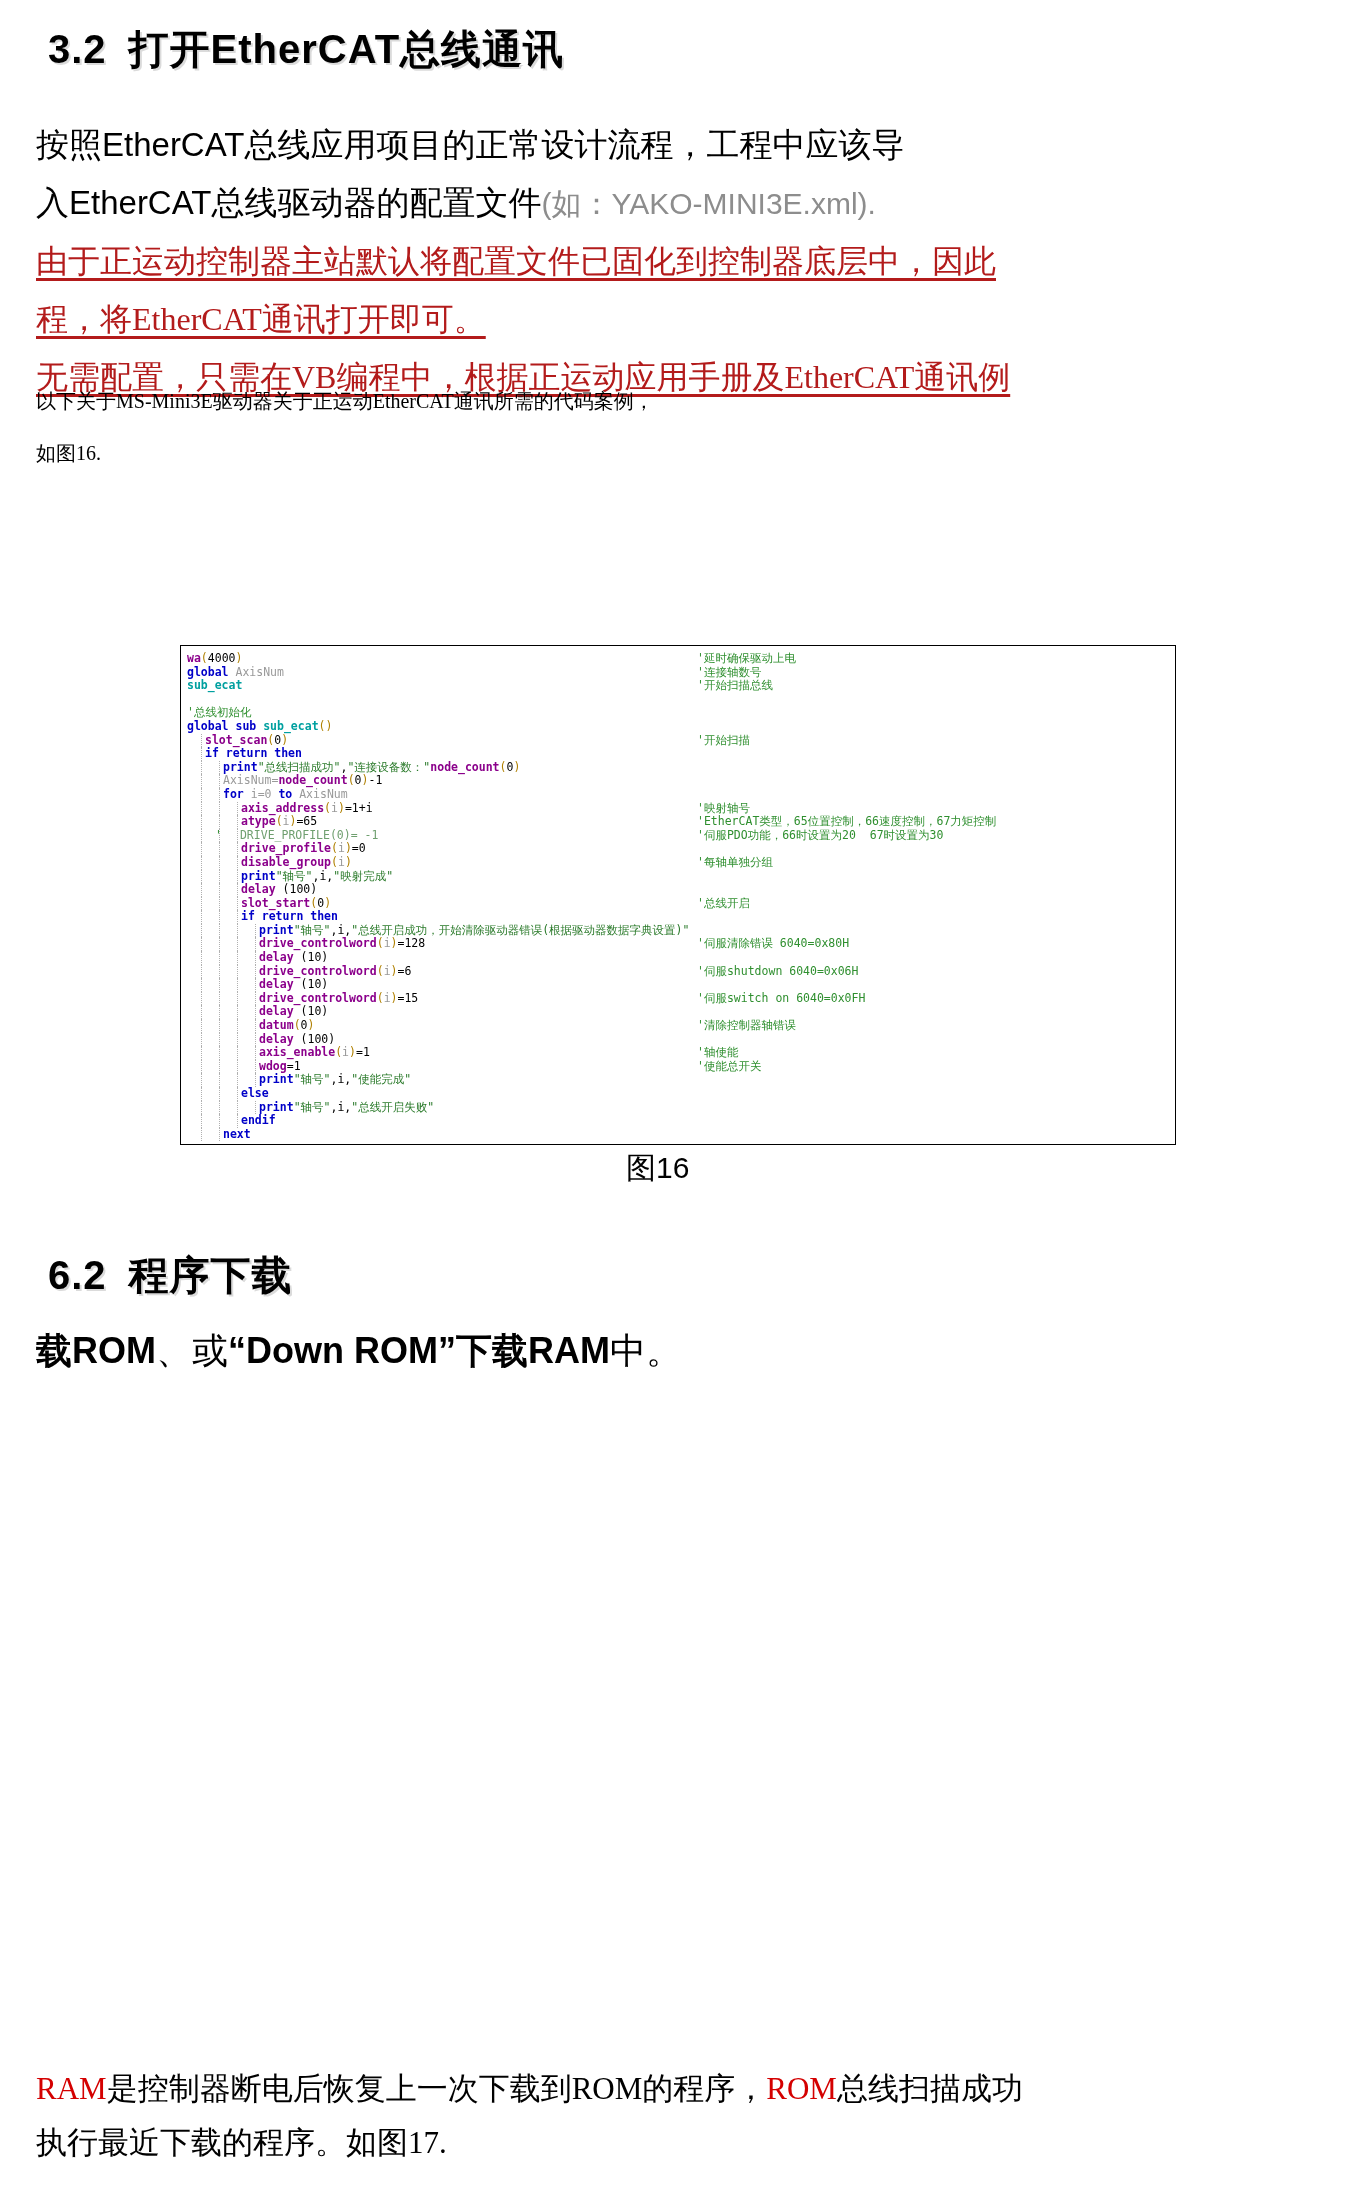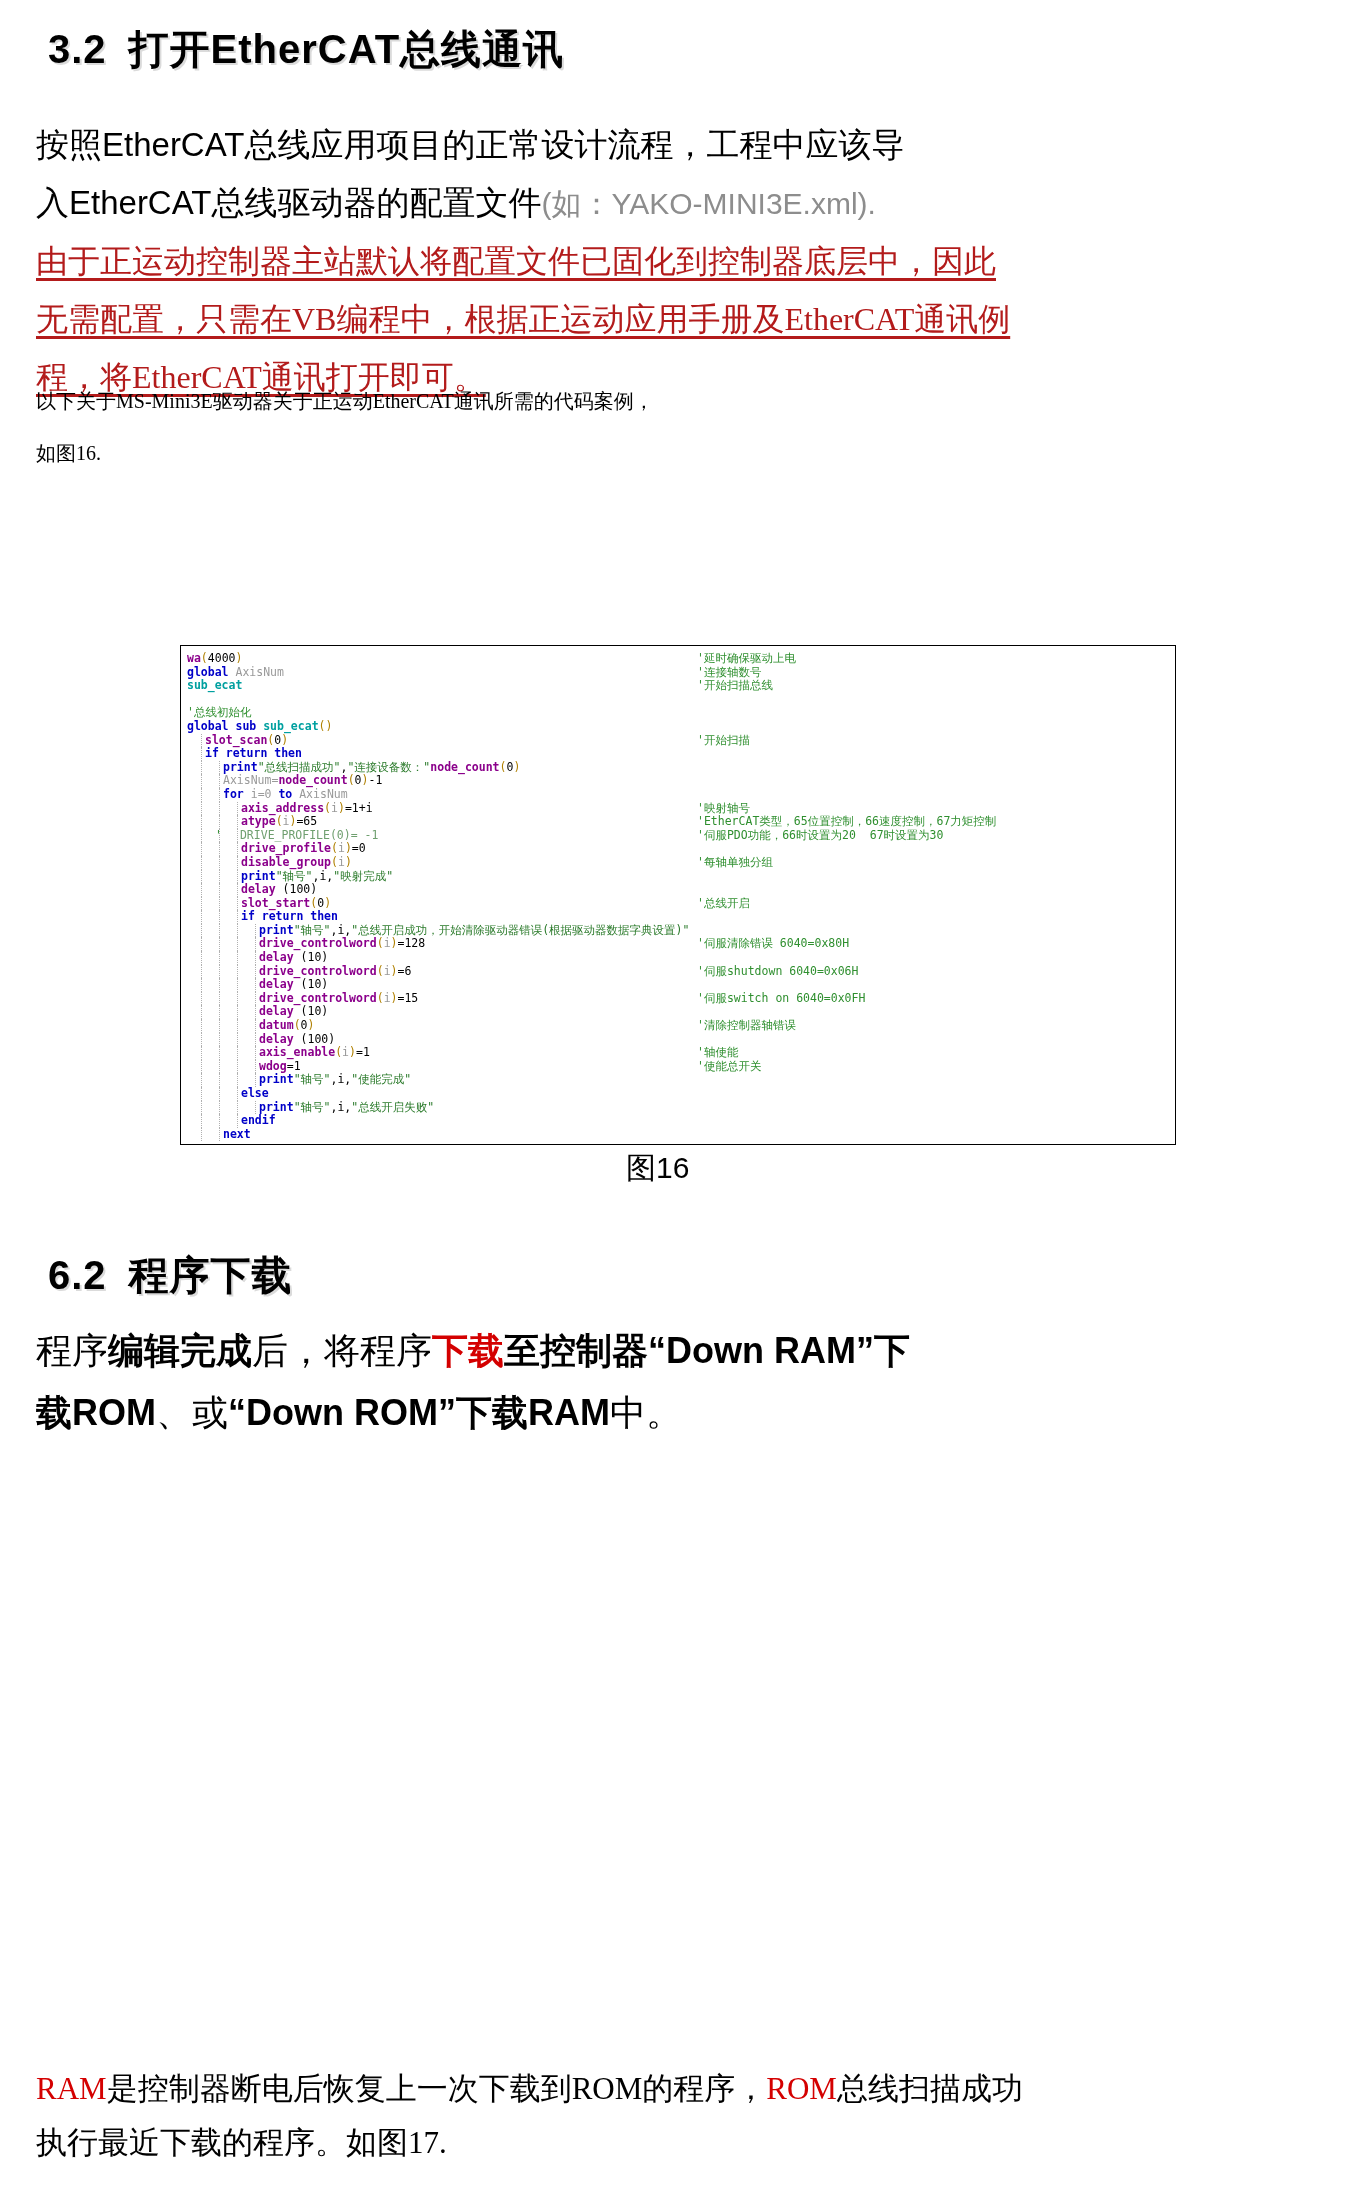--- a/index.html
+++ b/index.html
@@ -128,41 +128,40 @@
     <span class="num">3.2</span><span>打开EtherCAT总线通讯</span>
   </div>
 
   <div class="para" style="left:36px; top:116px; width:1290px;">
     <div>按照EtherCAT总线应用项目的正常设计流程，工程中应该导</div>
     <div><span>入EtherCAT总线驱动器的配置文件</span><span class="grayish">(如：YAKO-MINI3E.xml).</span></div>
   </div>
 
   <div class="red-block" style="left:36px; top:232px; width:1290px;">
     <div><span class="u">由于正运动控制器主站默认将配置文件已固化到控制器底层中，因此</span></div>
+    <div><span class="u">程，将EtherCAT通讯打开即可。</span></div>
     <div><span class="u">无需配置，只需在VB编程中，根据正运动应用手册及EtherCAT通讯例</span></div>
-    <div><span class="u">程，将EtherCAT通讯打开即可。</span></div>
   </div>
 
   <div class="para-serif" style="left:36px; top:375px; width:1290px;">
     <div>以下关于MS-Mini3E驱动器关于正运动EtherCAT通讯所需的代码案例，</div>
     <div>如图16.</div>
   </div>
 
   <div class="code-box">
     <div class="code-inner" id="code-inner"><div class="cline"><span style="margin-left: 0px;"><span class="fn">wa</span><span class="punct">(</span><span class="num2">4000</span><span class="punct">)</span></span><span class="cmt-col cmt">'延时确保驱动上电</span></div><div class="cline"><span style="margin-left: 0px;"><span class="kw">global</span><span class="plain"> </span><span class="var">AxisNum</span></span><span class="cmt-col cmt">'连接轴数号</span></div><div class="cline"><span style="margin-left: 0px;"><span class="fn2">sub_ecat</span></span><span class="cmt-col cmt">'开始扫描总线</span></div><div class="cline"><span style="margin-left: 0px;"></span></div><div class="cline"><span style="margin-left: 0px;"><span class="cmt">'总线初始化</span></span></div><div class="cline"><span style="margin-left: 0px;"><span class="kw">global sub </span><span class="fn2">sub_ecat</span><span class="punct">()</span></span></div><div class="cline"><span class="guide" style="left: 14px;"></span><span style="margin-left: 18px;"><span class="fn">slot_scan</span><span class="punct">(</span><span class="num2">0</span><span class="punct">)</span></span><span class="cmt-col cmt">'开始扫描</span></div><div class="cline"><span class="guide" style="left: 14px;"></span><span style="margin-left: 18px;"><span class="kw">if return then</span></span></div><div class="cline"><span class="guide" style="left: 14px;"></span><span class="guide" style="left: 32px;"></span><span style="margin-left: 36px;"><span class="kw">print</span><span class="str">"总线扫描成功"</span><span class="plain">,</span><span class="str">"连接设备数："</span><span class="fn">node_count</span><span class="punct">(</span><span class="num2">0</span><span class="punct">)</span></span></div><div class="cline"><span class="guide" style="left: 14px;"></span><span class="guide" style="left: 32px;"></span><span style="margin-left: 36px;"><span class="var">AxisNum=</span><span class="fn">node_count</span><span class="punct">(</span><span class="num2">0</span><span class="punct">)</span><span class="plain">-1</span></span></div><div class="cline"><span class="guide" style="left: 14px;"></span><span class="guide" style="left: 32px;"></span><span style="margin-left: 36px;"><span class="kw">for </span><span class="var">i=0 </span><span class="kw">to </span><span class="var">AxisNum</span></span></div><div class="cline"><span class="guide" style="left: 14px;"></span><span class="guide" style="left: 32px;"></span><span class="guide" style="left: 50px;"></span><span style="margin-left: 54px;"><span class="fn">axis_address</span><span class="punct">(</span><span class="var">i</span><span class="punct">)</span><span class="plain">=1+i</span></span><span class="cmt-col cmt">'映射轴号</span></div><div class="cline"><span class="guide" style="left: 14px;"></span><span class="guide" style="left: 32px;"></span><span class="guide" style="left: 50px;"></span><span style="margin-left: 54px;"><span class="fn">atype</span><span class="punct">(</span><span class="var">i</span><span class="punct">)</span><span class="plain">=65</span></span><span class="cmt-col cmt">'EtherCAT类型，65位置控制，66速度控制，67力矩控制</span></div><div class="cline"><span class="guide" style="left: 14px;"></span><span class="guide" style="left: 32px;"></span><span class="guide" style="left: 50px;"></span><span style="margin-left: 54px;"><span class="cmt" style="margin-left: -26px; margin-right: 18px;">'</span><span class="dim">DRIVE_PROFILE(0)= -1</span></span><span class="cmt-col cmt">'伺服PDO功能，66时设置为20  67时设置为30</span></div><div class="cline"><span class="guide" style="left: 14px;"></span><span class="guide" style="left: 32px;"></span><span class="guide" style="left: 50px;"></span><span style="margin-left: 54px;"><span class="fn">drive_profile</span><span class="punct">(</span><span class="var">i</span><span class="punct">)</span><span class="plain">=0</span></span></div><div class="cline"><span class="guide" style="left: 14px;"></span><span class="guide" style="left: 32px;"></span><span class="guide" style="left: 50px;"></span><span style="margin-left: 54px;"><span class="fn">disable_group</span><span class="punct">(</span><span class="var">i</span><span class="punct">)</span></span><span class="cmt-col cmt">'每轴单独分组</span></div><div class="cline"><span class="guide" style="left: 14px;"></span><span class="guide" style="left: 32px;"></span><span class="guide" style="left: 50px;"></span><span style="margin-left: 54px;"><span class="kw">print</span><span class="str">"轴号"</span><span class="plain">,i,</span><span class="str">"映射完成"</span></span></div><div class="cline"><span class="guide" style="left: 14px;"></span><span class="guide" style="left: 32px;"></span><span class="guide" style="left: 50px;"></span><span style="margin-left: 54px;"><span class="fn">delay</span><span class="plain"> (</span><span class="num2">100</span><span class="plain">)</span></span></div><div class="cline"><span class="guide" style="left: 14px;"></span><span class="guide" style="left: 32px;"></span><span class="guide" style="left: 50px;"></span><span style="margin-left: 54px;"><span class="fn">slot_start</span><span class="punct">(</span><span class="num2">0</span><span class="punct">)</span></span><span class="cmt-col cmt">'总线开启</span></div><div class="cline"><span class="guide" style="left: 14px;"></span><span class="guide" style="left: 32px;"></span><span class="guide" style="left: 50px;"></span><span style="margin-left: 54px;"><span class="kw">if return then</span></span></div><div class="cline"><span class="guide" style="left: 14px;"></span><span class="guide" style="left: 32px;"></span><span class="guide" style="left: 50px;"></span><span class="guide" style="left: 68px;"></span><span style="margin-left: 72px;"><span class="kw">print</span><span class="str">"轴号"</span><span class="plain">,i,</span><span class="str">"总线开启成功，开始清除驱动器错误(根据驱动器数据字典设置)"</span></span></div><div class="cline"><span class="guide" style="left: 14px;"></span><span class="guide" style="left: 32px;"></span><span class="guide" style="left: 50px;"></span><span class="guide" style="left: 68px;"></span><span style="margin-left: 72px;"><span class="fn">drive_controlword</span><span class="punct">(</span><span class="var">i</span><span class="punct">)</span><span class="plain">=128</span></span><span class="cmt-col cmt">'伺服清除错误 6040=0x80H</span></div><div class="cline"><span class="guide" style="left: 14px;"></span><span class="guide" style="left: 32px;"></span><span class="guide" style="left: 50px;"></span><span class="guide" style="left: 68px;"></span><span style="margin-left: 72px;"><span class="fn">delay</span><span class="plain"> (</span><span class="num2">10</span><span class="plain">)</span></span></div><div class="cline"><span class="guide" style="left: 14px;"></span><span class="guide" style="left: 32px;"></span><span class="guide" style="left: 50px;"></span><span class="guide" style="left: 68px;"></span><span style="margin-left: 72px;"><span class="fn">drive_controlword</span><span class="punct">(</span><span class="var">i</span><span class="punct">)</span><span class="plain">=6</span></span><span class="cmt-col cmt">'伺服shutdown 6040=0x06H</span></div><div class="cline"><span class="guide" style="left: 14px;"></span><span class="guide" style="left: 32px;"></span><span class="guide" style="left: 50px;"></span><span class="guide" style="left: 68px;"></span><span style="margin-left: 72px;"><span class="fn">delay</span><span class="plain"> (</span><span class="num2">10</span><span class="plain">)</span></span></div><div class="cline"><span class="guide" style="left: 14px;"></span><span class="guide" style="left: 32px;"></span><span class="guide" style="left: 50px;"></span><span class="guide" style="left: 68px;"></span><span style="margin-left: 72px;"><span class="fn">drive_controlword</span><span class="punct">(</span><span class="var">i</span><span class="punct">)</span><span class="plain">=15</span></span><span class="cmt-col cmt">'伺服switch on 6040=0x0FH</span></div><div class="cline"><span class="guide" style="left: 14px;"></span><span class="guide" style="left: 32px;"></span><span class="guide" style="left: 50px;"></span><span class="guide" style="left: 68px;"></span><span style="margin-left: 72px;"><span class="fn">delay</span><span class="plain"> (</span><span class="num2">10</span><span class="plain">)</span></span></div><div class="cline"><span class="guide" style="left: 14px;"></span><span class="guide" style="left: 32px;"></span><span class="guide" style="left: 50px;"></span><span class="guide" style="left: 68px;"></span><span style="margin-left: 72px;"><span class="fn">datum</span><span class="punct">(</span><span class="num2">0</span><span class="punct">)</span></span><span class="cmt-col cmt">'清除控制器轴错误</span></div><div class="cline"><span class="guide" style="left: 14px;"></span><span class="guide" style="left: 32px;"></span><span class="guide" style="left: 50px;"></span><span class="guide" style="left: 68px;"></span><span style="margin-left: 72px;"><span class="fn">delay</span><span class="plain"> (</span><span class="num2">100</span><span class="plain">)</span></span></div><div class="cline"><span class="guide" style="left: 14px;"></span><span class="guide" style="left: 32px;"></span><span class="guide" style="left: 50px;"></span><span class="guide" style="left: 68px;"></span><span style="margin-left: 72px;"><span class="fn">axis_enable</span><span class="punct">(</span><span class="var">i</span><span class="punct">)</span><span class="plain">=1</span></span><span class="cmt-col cmt">'轴使能</span></div><div class="cline"><span class="guide" style="left: 14px;"></span><span class="guide" style="left: 32px;"></span><span class="guide" style="left: 50px;"></span><span class="guide" style="left: 68px;"></span><span style="margin-left: 72px;"><span class="fn">wdog</span><span class="plain">=1</span></span><span class="cmt-col cmt">'使能总开关</span></div><div class="cline"><span class="guide" style="left: 14px;"></span><span class="guide" style="left: 32px;"></span><span class="guide" style="left: 50px;"></span><span class="guide" style="left: 68px;"></span><span style="margin-left: 72px;"><span class="kw">print</span><span class="str">"轴号"</span><span class="plain">,i,</span><span class="str">"使能完成"</span></span></div><div class="cline"><span class="guide" style="left: 14px;"></span><span class="guide" style="left: 32px;"></span><span class="guide" style="left: 50px;"></span><span style="margin-left: 54px;"><span class="kw">else</span></span></div><div class="cline"><span class="guide" style="left: 14px;"></span><span class="guide" style="left: 32px;"></span><span class="guide" style="left: 50px;"></span><span class="guide" style="left: 68px;"></span><span style="margin-left: 72px;"><span class="kw">print</span><span class="str">"轴号"</span><span class="plain">,i,</span><span class="str">"总线开启失败"</span></span></div><div class="cline"><span class="guide" style="left: 14px;"></span><span class="guide" style="left: 32px;"></span><span class="guide" style="left: 50px;"></span><span style="margin-left: 54px;"><span class="kw">endif</span></span></div><div class="cline"><span class="guide" style="left: 14px;"></span><span class="guide" style="left: 32px;"></span><span style="margin-left: 36px;"><span class="kw">next</span></span></div><div class="cline"><span style="margin-left: 0px;"></span></div></div>
   </div>
 
   <div class="fig-caption" style="left:626px; top:1148px;">图16</div>
 
   <div class="heading" style="left:48px; top:1248px;">
     <span class="num">6.2</span><span>程序下载</span>
   </div>
 
   <div class="para" style="left:36px; top:1320px; width:1290px; line-height:62px; font-size:36px;">
-    <div><span>程序</span><span class="bold">编辑完成</span><span>后，将程序</span><span class="bold red">下载</span><span class="bold">至</span><span class="bold">控制器“Down RAM”下</span></div>
     <div><span class="bold">载ROM</span><span>、或</span><span class="bold">“Down ROM”下载RAM</span><span>中。</span></div>
   </div>
 
   <div class="para-serif" style="left:36px; top:2062px; width:1290px; font-size:31px; line-height:54px;">
     <div><span class="red">RAM</span><span>是控制器断电后恢复上一次下载到ROM的程序，</span><span class="red">ROM</span><span>总线扫描成功</span></div>
     <div>执行最近下载的程序。如图17.</div>
   </div>
 
 </div>
 

